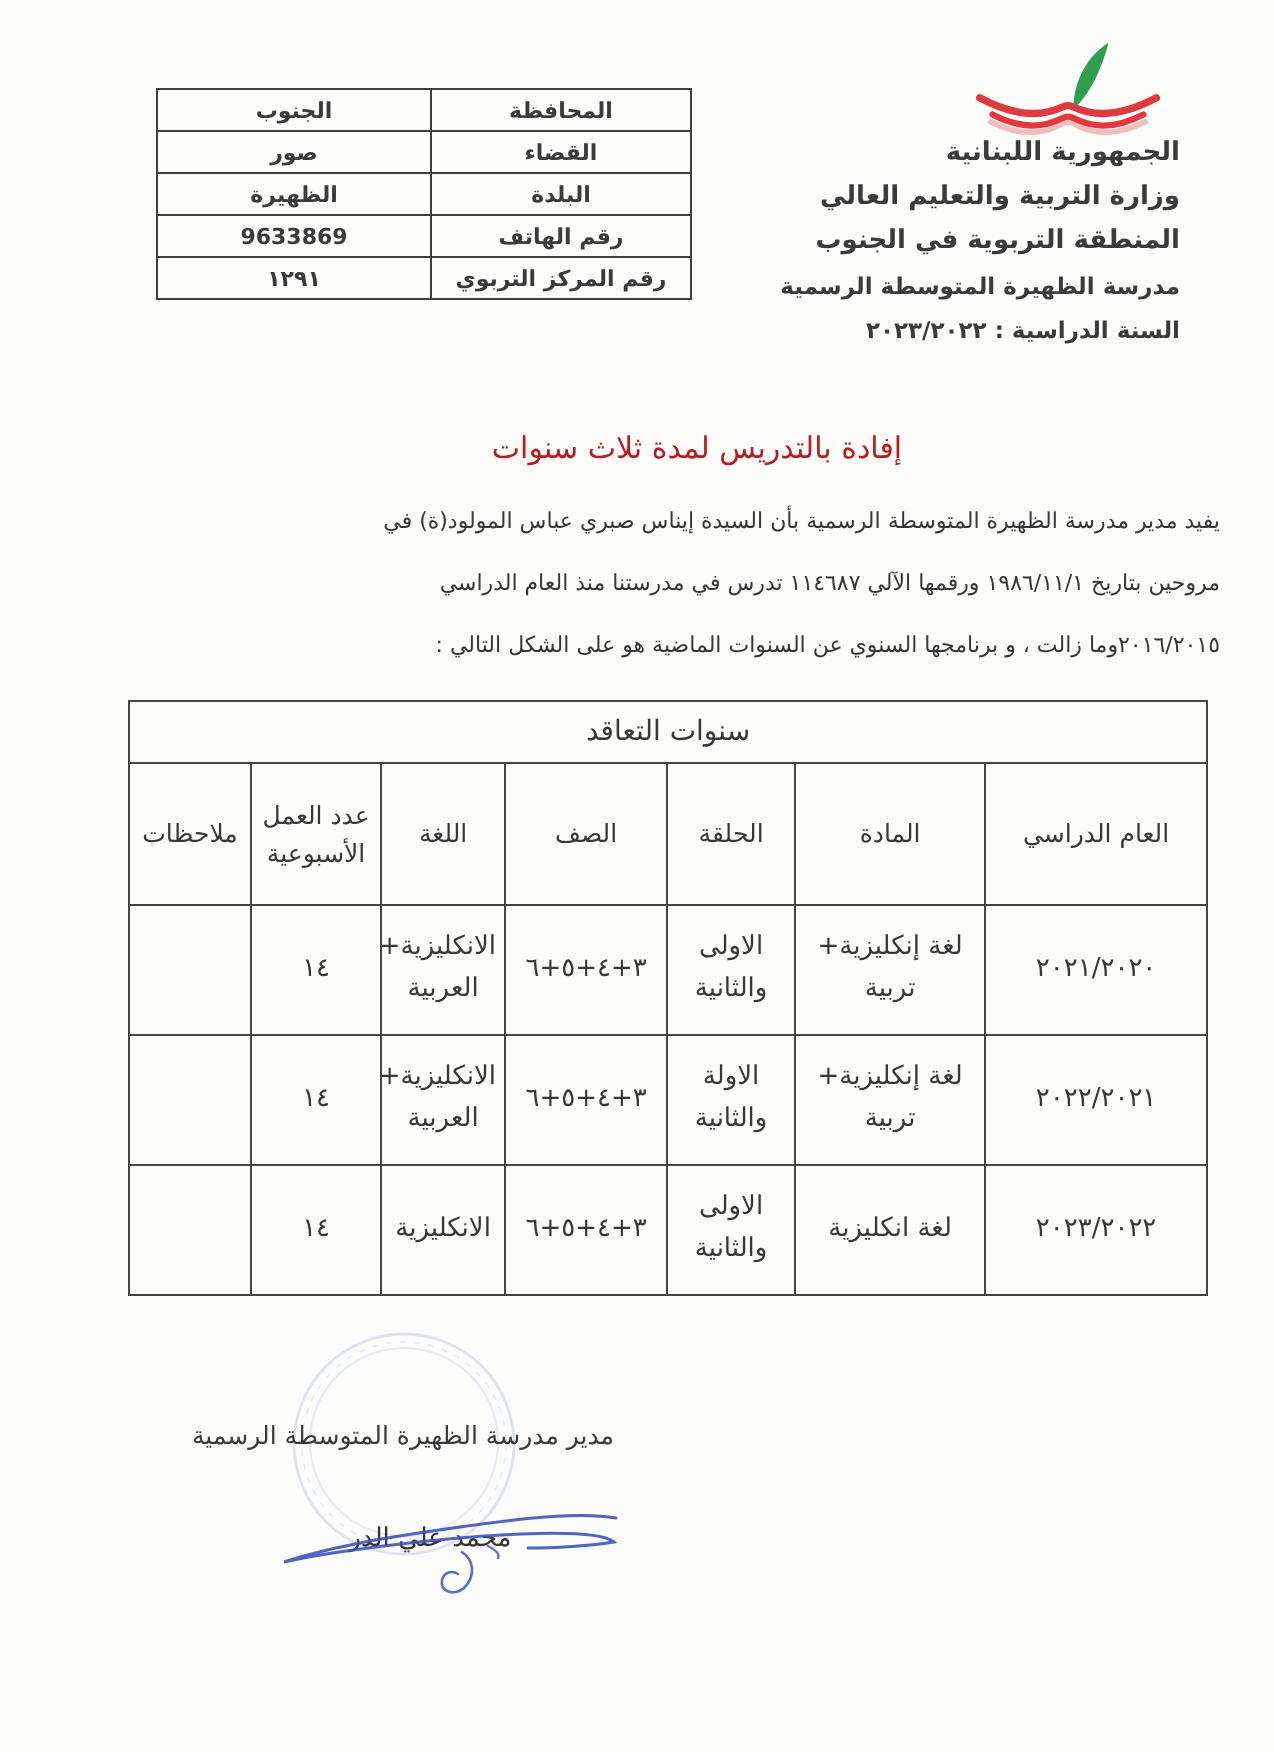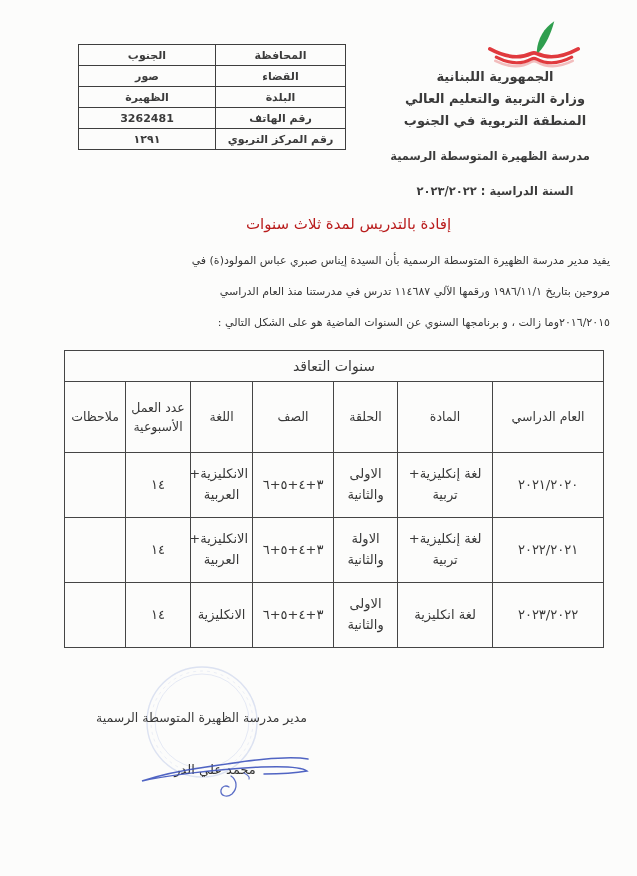--- a/index.html
+++ b/index.html
@@ -2,24 +2,24 @@
 <html lang="ar" dir="rtl" style="--sig-ink: #3d53bc; --stamp: #a9b7e3; --logo-red: #e03a3e; --logo-green: #2f9e4e;"><head>
 <meta charset="utf-8">
 <style>
   html,body{margin:0;padding:0;background:#e8e8e8;}
   .page{
     position:relative; width:637px; height:876px; margin:0 auto;
     background:#fcfcfb; direction:rtl; overflow:hidden;
     font-family:"DejaVu Sans",sans-serif; color:#353535;
   }
   
-  .gov-header{position:absolute; top:66px; left:400px; width:190px; text-align:center;}
+  .gov-header{position:absolute; top:66px; left:400px; width:190px; text-align:right;}
   .gov-line{line-height:22px; white-space:nowrap; font-weight:bold; color:#3b3b3b;}
   .gov-big{font-size:13px;}
-  .gov-mid,.gov-small{font-size:11.5px;margin-top:13px;}
+  .gov-mid,.gov-small{font-size:11.5px;}
   
   .logo{position:absolute; top:20px; left:488px; width:92px; height:56px;}
   .logo .red{stroke:var(--logo-red,#e03a3e); fill:none; stroke-linecap:round;}
   .logo .red-light{stroke:#f2bdbd; fill:none; stroke-linecap:round;}
   .logo .leaf{fill:var(--logo-green,#2f9e4e);}
   
   .info-table{position:absolute; top:44px; left:78px; border-collapse:collapse; direction:rtl;}
   .info-table td{
     border:1px solid #3e3e3e; height:20px; text-align:center;
     font-size:11px; font-weight:bold; color:#3b3b3b; padding:0 4px;
@@ -85,21 +85,21 @@
         <tr>
           <td class="info-label">القضاء</td>
           <td class="info-value">صور</td>
         </tr>
         <tr>
           <td class="info-label">البلدة</td>
           <td class="info-value">الظهيرة</td>
         </tr>
         <tr>
           <td class="info-label">رقم الهاتف</td>
-          <td class="info-value">3262481</td>
+          <td class="info-value">9633869</td>
         </tr>
         <tr>
           <td class="info-label">رقم المركز التربوي</td>
           <td class="info-value">١٢٩١</td>
         </tr>
       </tbody>
   </table>
 
   <div class="doc-title">إفادة بالتدريس لمدة ثلاث سنوات</div>
 

